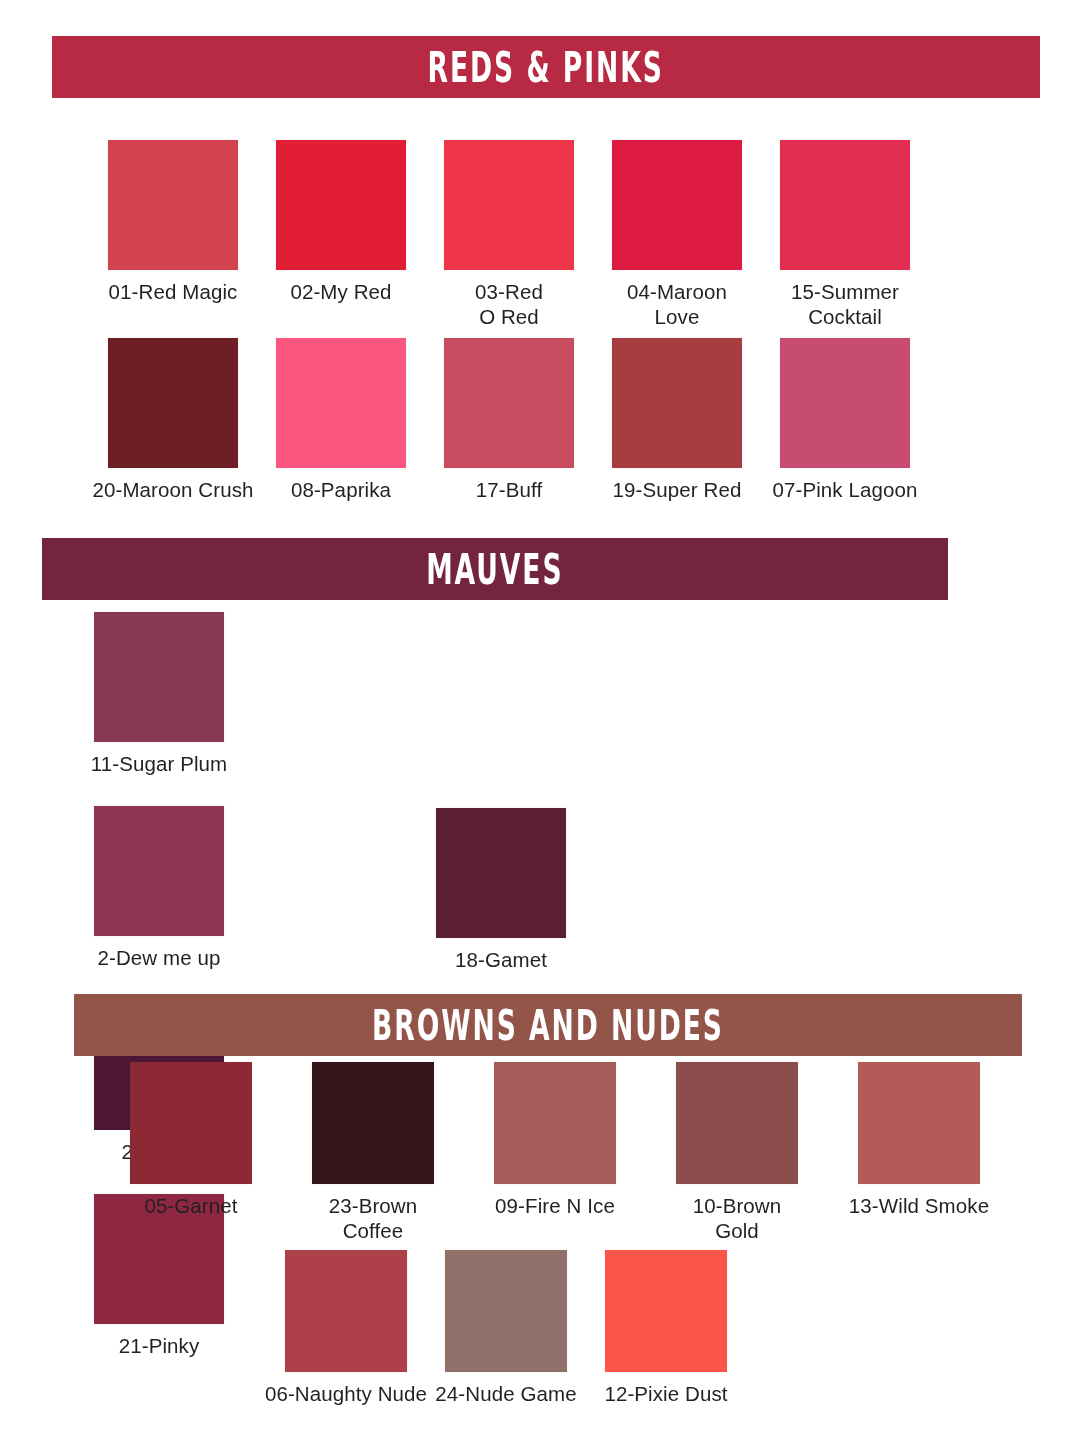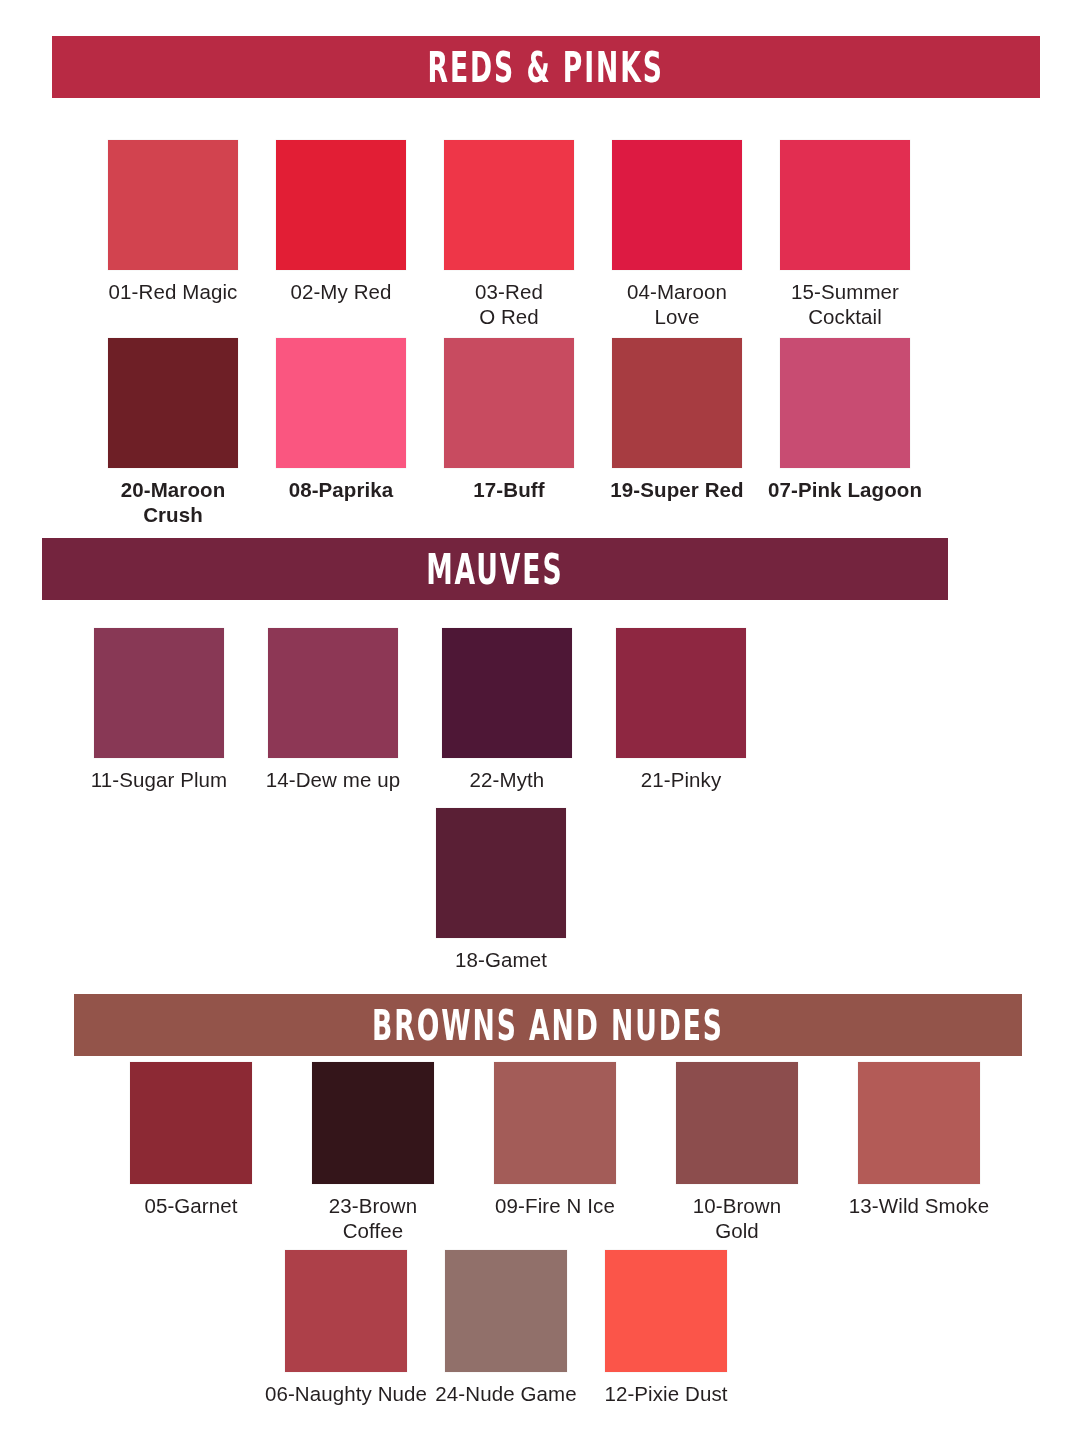--- a/index.html
+++ b/index.html
@@ -72,26 +72,26 @@
     white-space: pre-line;
   }
 
   
   
   #row-reds-1 { left: 108px; top: 140px; gap: 38px; }
   #row-reds-1 .swatch-chip { width: 130px; height: 130px; }
   #row-reds-1 .swatch-cell { width: 130px; }
 
   
-  #row-reds-2 { left: 108px; top: 338px; gap: 38px; font-weight: bold; }
+  #row-reds-2 { left: 108px; top: 338px; gap: 38px; }
   #row-reds-2 .swatch-chip { width: 130px; height: 130px; }
   #row-reds-2 .swatch-cell { width: 130px; }
 
   
-  #row-mauves-1 { left: 94px; top: 628px; gap: 44px; }
+  #row-mauves-1 { left: 94px; top: 612px; gap: 30px; flex-direction: column; }
   #row-mauves-1 .swatch-chip { width: 130px; height: 130px; }
   #row-mauves-1 .swatch-cell { width: 130px; }
 
   
   #row-mauves-2 { left: 436px; top: 808px; gap: 38px; }
   #row-mauves-2 .swatch-chip { width: 130px; height: 130px; }
   #row-mauves-2 .swatch-cell { width: 130px; }
 
   
   #row-browns-1 { left: 130px; top: 1062px; gap: 60px; }
@@ -168,21 +168,21 @@
     <span class="bar-title">MAUVES</span>
   </div>
 
   <div class="swatch-row" id="row-mauves-1">
     <div class="swatch-cell wide-label">
       <span class="swatch-chip" style="background-color: rgb(136, 56, 85);"></span>
       <span class="swatch-label">11-Sugar Plum</span>
     </div>
     <div class="swatch-cell wide-label">
       <span class="swatch-chip" style="background-color: rgb(141, 55, 85);"></span>
-      <span class="swatch-label">14-Dew me up</span>
+      <span class="swatch-label">2-Dew me up</span>
     </div>
     <div class="swatch-cell">
       <span class="swatch-chip" style="background-color: rgb(78, 23, 54);"></span>
       <span class="swatch-label">22-Myth</span>
     </div>
     <div class="swatch-cell">
       <span class="swatch-chip" style="background-color: rgb(142, 39, 65);"></span>
       <span class="swatch-label">21-Pinky</span>
     </div>
   </div>

